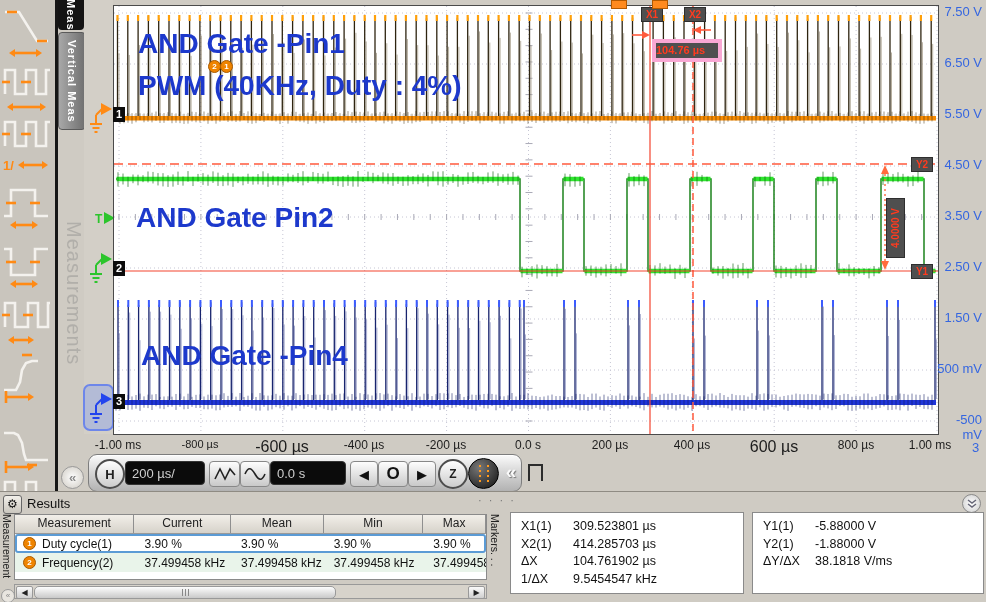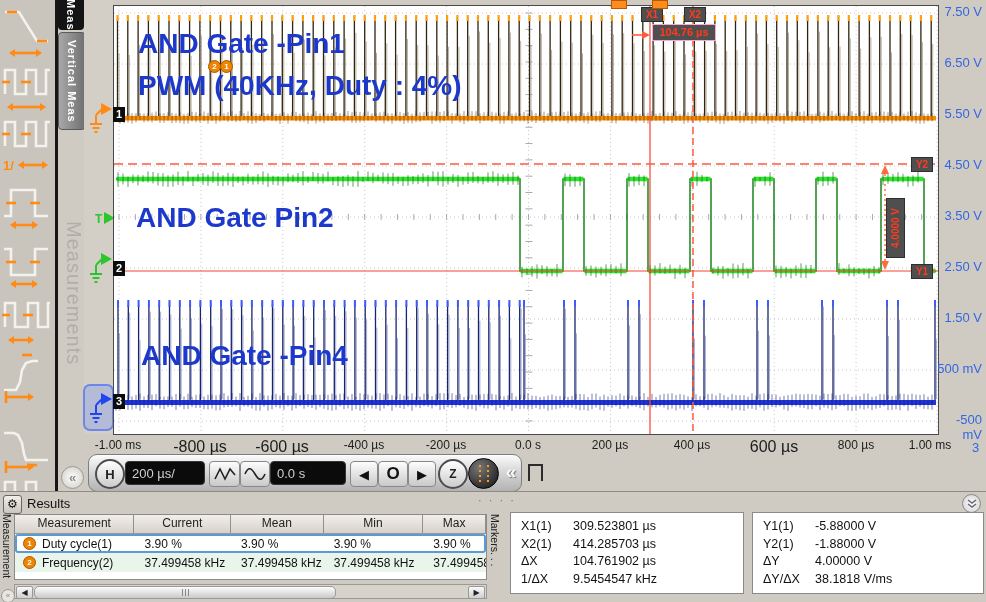--- a/index.html
+++ b/index.html
@@ -22,22 +22,22 @@
   #gutter{position:absolute;left:84px;top:0;width:29px;height:434px;background:#d3cfc7;}
   .gnd{position:absolute;}
   #ch3-gnd-wrap{position:absolute;left:-1px;top:384px;width:27px;height:43px;border:2px solid #6d86ea;
        border-radius:7px;background:rgba(125,155,240,.38);display:flex;align-items:center;justify-content:center;}
   
   #plot{position:absolute;left:113px;top:5px;width:824px;height:428px;background:#ffffff;border:1px solid #4a4a4a;}
   #wave-svg{position:absolute;left:0;top:0;}
   .anno{position:absolute;color:#1d39cc;font-weight:bold;white-space:nowrap;pointer-events:none;}
   .cursor-tag{position:absolute;background:#4f4f4f;border:1px solid #2e2e2e;color:#ff3b1f;
        font-size:10px;font-weight:bold;text-align:center;line-height:13px;pointer-events:auto;}
-  #dx-tag{position:absolute;left:538px;top:18px;width:62px;height:15px;background:#4f4f4f;border:1px solid #f9a8d4;
-       color:#ff3b1f;font-size:11px;font-weight:bold;text-align:center;line-height:15px;}
+  #dx-tag{position:absolute;left:538px;top:33px;width:62px;height:15px;background:#4f4f4f;border:4px solid #f9a8d4;
+       color:#ff3b1f;font-size:11px;font-weight:bold;text-align:left;line-height:15px;}
   #dy-tag{position:absolute;left:772px;top:192px;width:17px;height:58px;background:#4f4f4f;border:1px solid #2e2e2e;
        color:#ff3b1f;font-size:10px;font-weight:bold;writing-mode:vertical-rl;transform:rotate(180deg);
        display:flex;align-items:center;justify-content:center;}
   .badge{position:absolute;width:11px;height:11px;border-radius:50%;background:#ef8400;border:1px solid #a85a00;
        color:#fff;font-size:8px;font-weight:bold;text-align:center;line-height:11px;}
   .chan-box{position:absolute;left:-1px;width:12px;height:15px;background:#0c0c0c;color:#fff;
        font-size:11px;font-weight:bold;text-align:center;line-height:15px;}
   .top-handle{position:absolute;top:0;width:14px;height:7px;background:#ff8a1e;border:1px solid #b35900;}
   
   .vlabel{position:absolute;left:936px;width:46px;text-align:right;font-size:13px;color:#3566e0;}
@@ -1475,40 +1475,36 @@
     <div class="marker-box" style="left:752px;width:232px;" id="mbox-right">
         <div class="mrow" style="">
           <span class="mlabel">Y1(1)</span>
           <span>-5.88000 V</span>
         </div>
         <div class="mrow" style="">
           <span class="mlabel">Y2(1)</span>
           <span>-1.88000 V</span>
         </div>
         <div class="mrow" style="">
-          <span class="mlabel">ΔY</span>
-          <span>4.00000 V</span>
-        </div>
-        <div class="mrow" style="">
           <span class="mlabel">ΔY/ΔX</span>
           <span>38.1818 V/ms</span>
         </div>
       </div>
   </div>
 <div class="vlabel" style="position: absolute; left: 936px; top: 4px; width: 46px; text-align: right; font-size: 13px; color: rgb(53, 102, 224);">7.50 V</div>
     <div class="vlabel" style="position: absolute; left: 936px; top: 55px; width: 46px; text-align: right; font-size: 13px; color: rgb(53, 102, 224);">6.50 V</div>
     <div class="vlabel" style="position: absolute; left: 936px; top: 106px; width: 46px; text-align: right; font-size: 13px; color: rgb(53, 102, 224);">5.50 V</div>
     <div class="vlabel" style="position: absolute; left: 936px; top: 157px; width: 46px; text-align: right; font-size: 13px; color: rgb(53, 102, 224);">4.50 V</div>
     <div class="vlabel" style="position: absolute; left: 936px; top: 208px; width: 46px; text-align: right; font-size: 13px; color: rgb(53, 102, 224);">3.50 V</div>
     <div class="vlabel" style="position: absolute; left: 936px; top: 259px; width: 46px; text-align: right; font-size: 13px; color: rgb(53, 102, 224);">2.50 V</div>
     <div class="vlabel" style="position: absolute; left: 936px; top: 310px; width: 46px; text-align: right; font-size: 13px; color: rgb(53, 102, 224);">1.50 V</div>
     <div class="vlabel" style="position: absolute; left: 936px; top: 361px; width: 46px; text-align: right; font-size: 13px; color: rgb(53, 102, 224);">500 mV</div>
     <div class="vlabel" style="position: absolute; left: 936px; top: 412px; width: 46px; text-align: right; font-size: 13px; color: rgb(53, 102, 224);">-500 mV</div>
     <div class="tlabel" style="position: absolute; left: 83px; top: 438px; width: 70px; text-align: center; font-size: 12px; color: rgb(28, 28, 28);">-1.00 ms</div>
-    <div class="tlabel" style="position: absolute; left: 165px; top: 438px; width: 70px; text-align: center; font-size: 16px; color: rgb(28, 28, 28);">-800 µs</div>
+    <div class="tlabel" style="position: absolute; left: 165px; top: 438px; width: 70px; text-align: center; font-size: 11px; color: rgb(28, 28, 28);">-800 µs</div>
     <div class="tlabel" style="position: absolute; left: 247px; top: 438px; width: 70px; text-align: center; font-size: 16px; color: rgb(28, 28, 28);">-600 µs</div>
     <div class="tlabel" style="position: absolute; left: 329px; top: 438px; width: 70px; text-align: center; font-size: 12px; color: rgb(28, 28, 28);">-400 µs</div>
     <div class="tlabel" style="position: absolute; left: 411px; top: 438px; width: 70px; text-align: center; font-size: 12px; color: rgb(28, 28, 28);">-200 µs</div>
     <div class="tlabel" style="position: absolute; left: 493px; top: 438px; width: 70px; text-align: center; font-size: 12px; color: rgb(28, 28, 28);">0.0 s</div>
     <div class="tlabel" style="position: absolute; left: 575px; top: 438px; width: 70px; text-align: center; font-size: 12px; color: rgb(28, 28, 28);">200 µs</div>
     <div class="tlabel" style="position: absolute; left: 657px; top: 438px; width: 70px; text-align: center; font-size: 12px; color: rgb(28, 28, 28);">400 µs</div>
     <div class="tlabel" style="position: absolute; left: 739px; top: 438px; width: 70px; text-align: center; font-size: 16px; color: rgb(28, 28, 28);">600 µs</div>
     <div class="tlabel" style="position: absolute; left: 821px; top: 438px; width: 70px; text-align: center; font-size: 12px; color: rgb(28, 28, 28);">800 µs</div>
     <div class="tlabel" style="position: absolute; left: 895px; top: 438px; width: 70px; text-align: center; font-size: 12px; color: rgb(28, 28, 28);">1.00 ms</div>
   </div>

